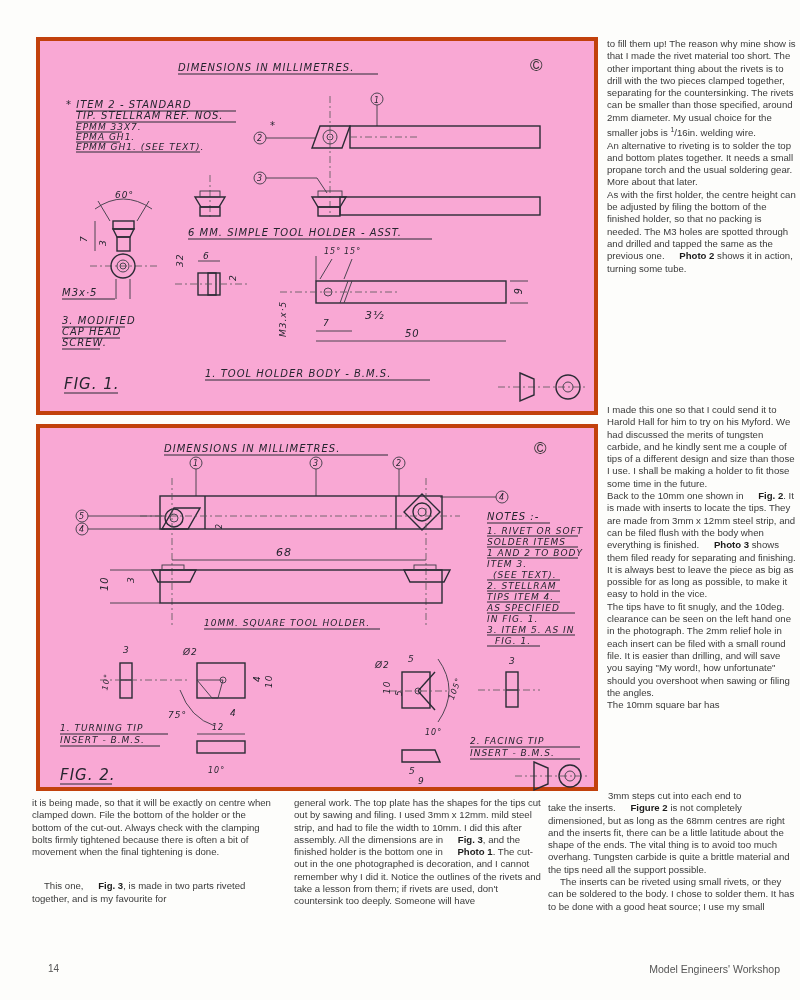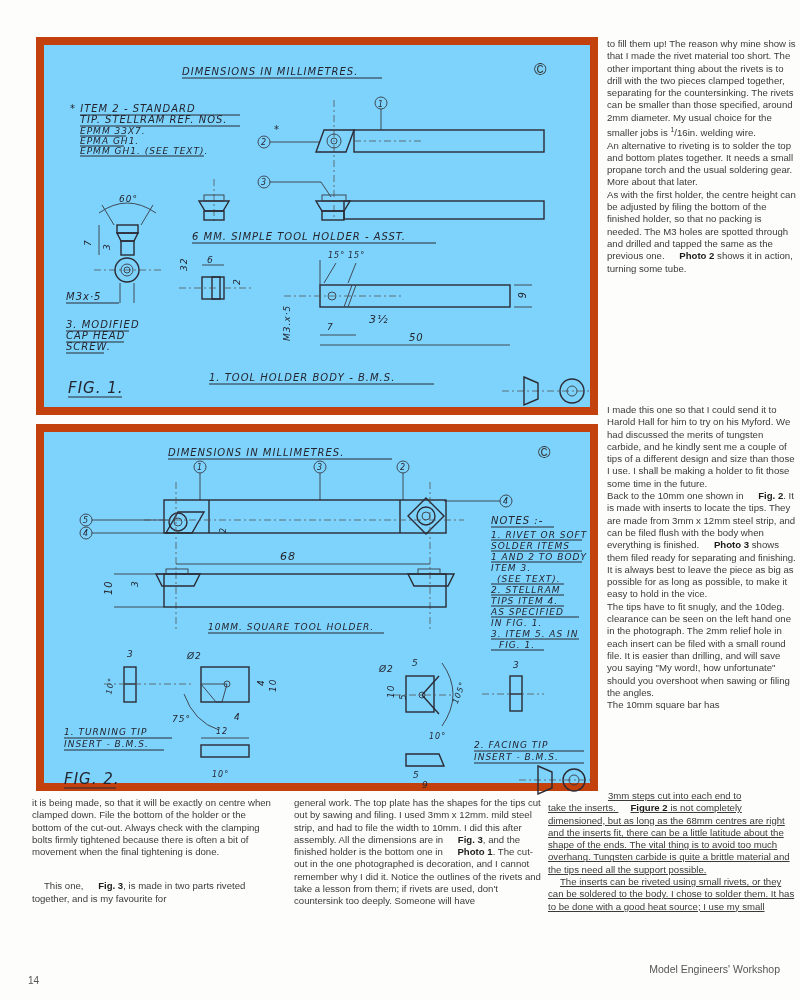--- a/index.html
+++ b/index.html
@@ -2,22 +2,22 @@
 <html><head>
 <meta charset="utf-8">
 <style>
   html, body { margin: 0; padding: 0; }
   body {
     width: 800px; height: 1000px; overflow: hidden;
     background: #fdfdfb; position: relative;
     font-family: "Liberation Sans", sans-serif; color: #2a2a2a;
   }
   .fig-frame {
-    position: absolute; background: #7dd3fc;
-    border: 8px solid #c2410c; box-sizing: border-box;
+    position: absolute; background: #f9a8d4;
+    border: 4px solid #c2410c; box-sizing: border-box;
   }
   #fig1 { left: 36px; top: 37px; width: 562px; height: 378px; }
   #fig2 { left: 36px; top: 424px; width: 562px; height: 367px; }
   .fig-frame svg { position: absolute; left: 0; top: 0; }
   .draw { fill: none; stroke: #2b2b35; stroke-width: 1.4; }
   .thin { fill: none; stroke: #3a3a44; stroke-width: 0.9; }
   .center { fill: none; stroke: #555; stroke-width: 0.8; stroke-dasharray: 7 3 2 3; }
   .hand {
     font-family: "DejaVu Sans", sans-serif; font-style: italic;
     fill: #25252f; letter-spacing: 1px;
@@ -29,28 +29,28 @@
   }
   .col p { margin: 0; }
   .col .indent { text-indent: 12px; }
   .col b { color: #1c1c1c; padding-left: 12px; }
   .heading {
     font-family: "DejaVu Sans", sans-serif; font-weight: bold;
     font-size: 12.5px; line-height: 14px; color: #1d1d1d; margin: 0;
   }
   #col-right-top { left: 607px; top: 38px; width: 190px; }
   #col-right-wrap { left: 607px; top: 404px; width: 190px; }
-  #col-right-bottom { left: 548px; top: 790px; width: 250px; text-decoration: underline; }
+  #col-right-bottom { left: 548px; top: 790px; width: 250px; }
   #col-left { left: 32px; top: 797px; width: 245px; }
   #col-mid { left: 294px; top: 797px; width: 250px; }
   .footer {
     position: absolute; top: 963px; font-size: 10px; color: #555;
     font-family: "Liberation Sans", sans-serif;
   }
-  #page-number { left: 28px; margin-top: 12px; }
+  #page-number { left: 48px; }
   #magazine-title { right: 20px; font-size: 10.5px; text-align: right; }
   sup { font-size: 7px; }
 </style>
 </head>
 <body>
 
 <div id="fig1" class="fig-frame">
   <svg width="558" height="374" viewBox="0 0 558 374">
 
     <text class="hand" x="138" y="30" font-size="10">DIMENSIONS IN MILLIMETRES.</text>

